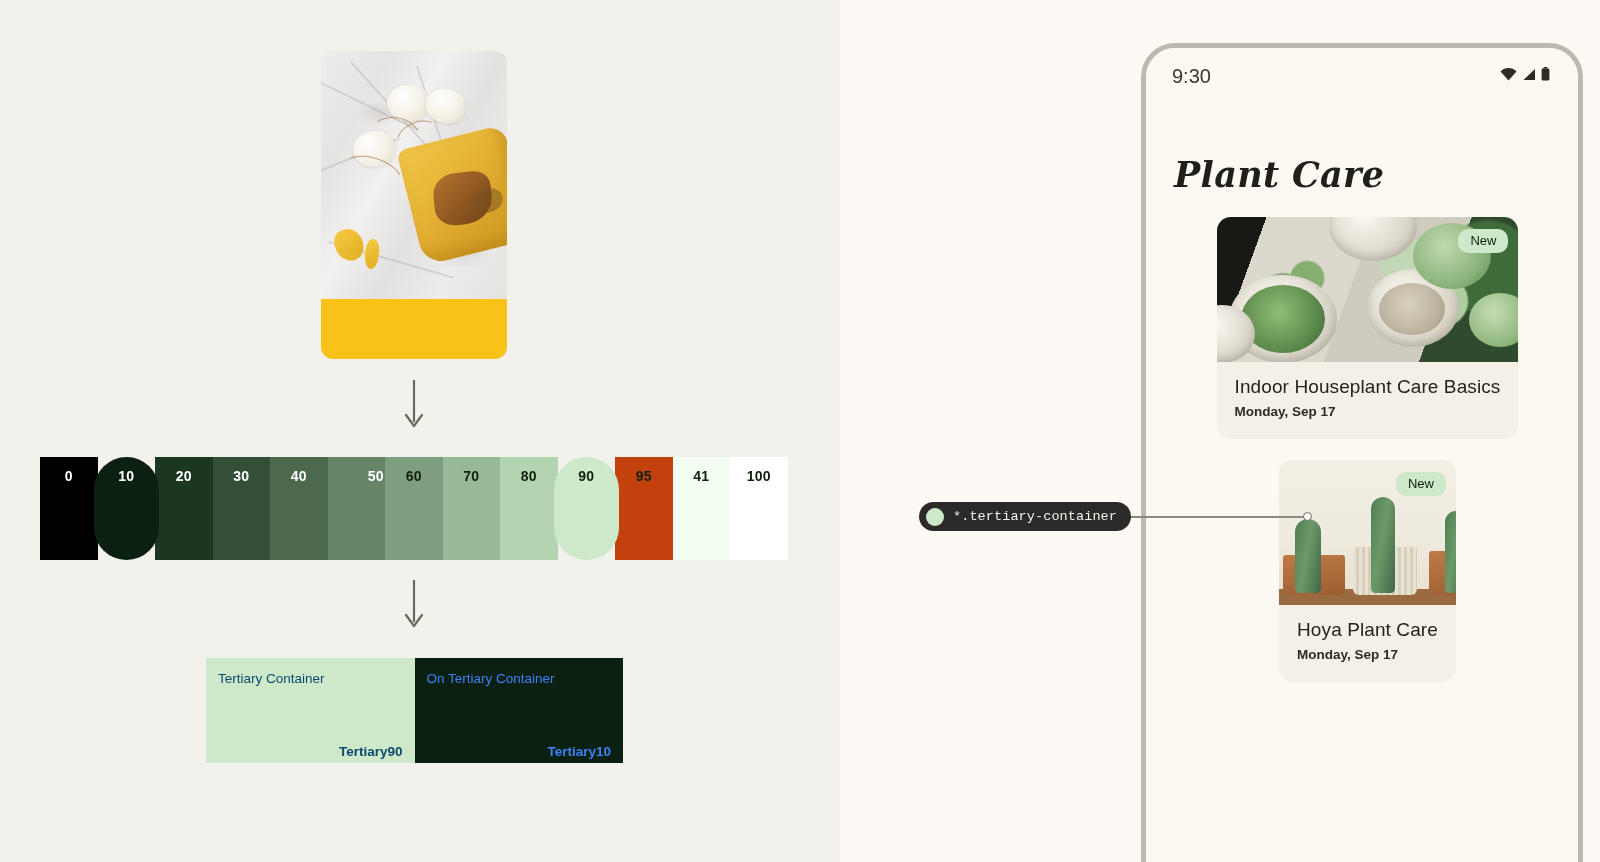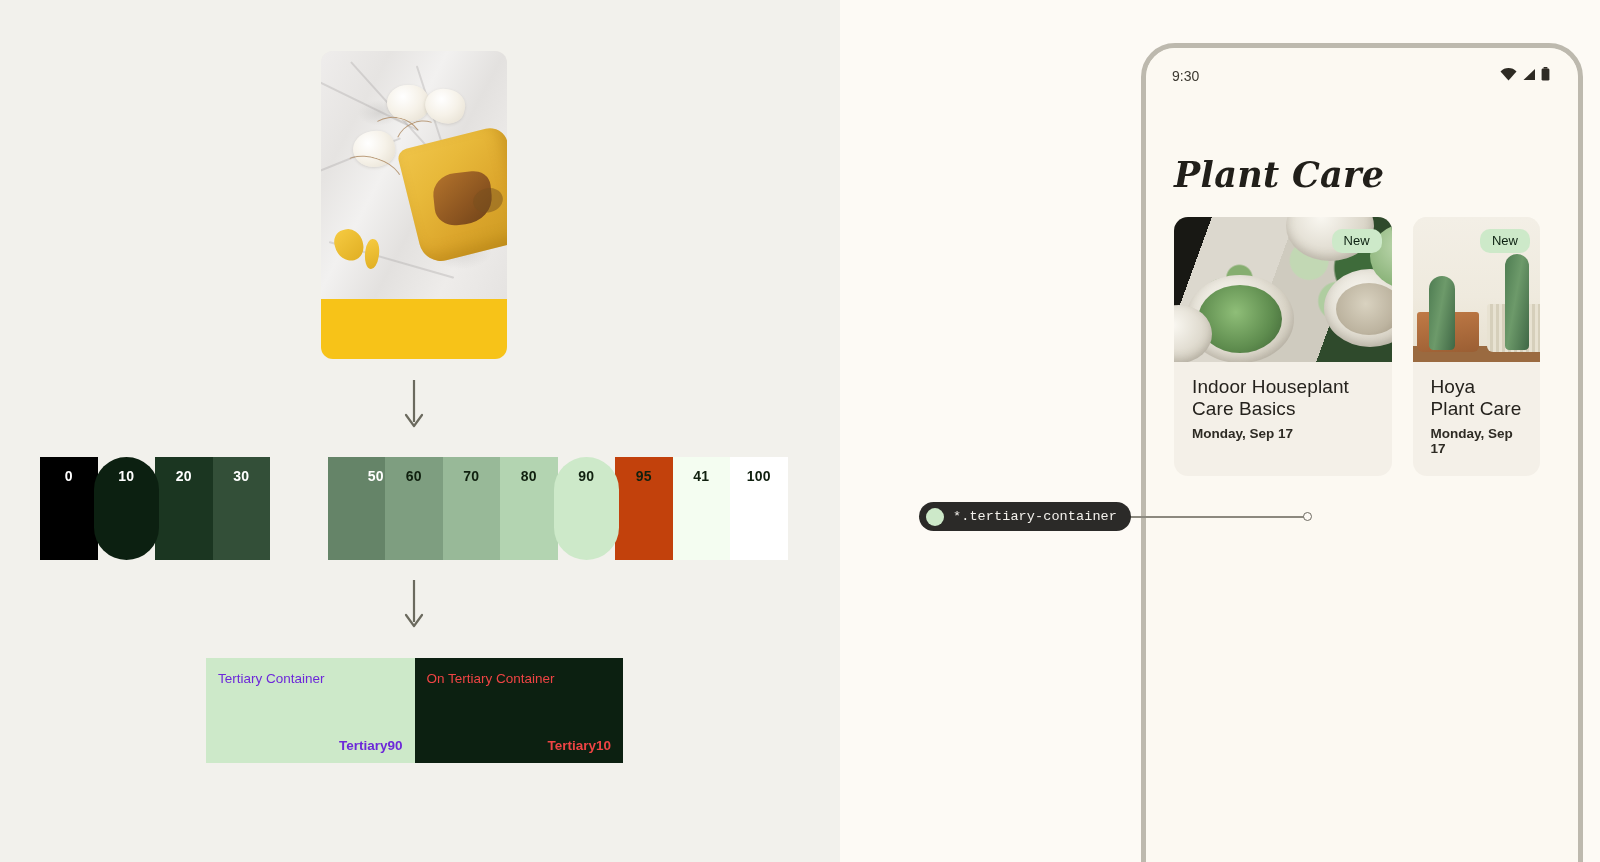--- a/index.html
+++ b/index.html
@@ -135,21 +135,21 @@
     position: relative;
     padding: 13px 12px 10px 12px;
   }
   .role-title {
     font-size: 13.5px;
     font-weight: 400;
     line-height: 1.2;
   }
   .role-tone {
     position: absolute;
-    right: 12px; bottom: 10px;
+    right: 12px; bottom: 4px;
     font-size: 13.5px;
     font-weight: 700;
   }
 
   
   .right-panel {
     width: 760px; height: 862px;
     background: #FDFAF5;
     position: relative;
     flex: 0 0 760px;
@@ -172,21 +172,21 @@
   }
 
   .status-bar {
     height: 56px;
     display: flex;
     align-items: center;
     justify-content: space-between;
     padding: 0 28px 0 26px;
   }
   .status-time {
-    font-size: 14px;
+    font-size: 20px;
     color: #3B3830;
     font-weight: 400;
   }
   .status-icons {
     display: flex;
     align-items: center;
     gap: 5px;
   }
 
   .app-title {
@@ -195,22 +195,23 @@
     font-weight: 700;
     font-size: 35px;
     color: #211F1A;
     letter-spacing: .3px;
     padding: 50px 0 0 28px;
   }
 
   .card-list {
     padding: 22px 17px 0 28px;
     display: flex;
-    flex-direction: row;
+    flex-direction: column;
     gap: 21px;
+    align-items: center;
   }
   .card {
     background: #F4F0E8;
     border-radius: 14px;
     overflow: hidden;
     position: relative;
   }
   .card-media {
     height: 145px;
     position: relative;
@@ -421,20 +422,23 @@
       </div>
       <div class="swatch pill" style="left: 53.5px; width: 65.5px; background: rgb(12, 32, 17); z-index: 3;">
         <span class="tone-label" style="color: rgb(255, 255, 255);">10</span>
       </div>
       <div class="swatch" style="left: 115px; width: 57.5px; background: rgb(27, 54, 33);">
         <span class="tone-label" style="color: rgb(255, 255, 255);">20</span>
       </div>
       <div class="swatch" style="left: 172.5px; width: 57.5px; background: rgb(51, 79, 56);">
         <span class="tone-label" style="color: rgb(255, 255, 255);">30</span>
       </div>
+      <div class="swatch" style="left: 230px; width: 57.5px; background: rgb(76, 105, 80);">
+        <span class="tone-label" style="color: rgb(255, 255, 255);">40</span>
+      </div>
       <div class="swatch" style="left: 287.5px; width: 57.5px; background: rgb(101, 132, 104);">
         <span class="tone-label" style="color: rgb(255, 255, 255); margin-left: 39px;">50</span>
       </div>
       <div class="swatch" style="left: 345px; width: 57.5px; background: rgb(126, 158, 128);">
         <span class="tone-label" style="color: rgb(16, 32, 15);">60</span>
       </div>
       <div class="swatch" style="left: 402.5px; width: 57.5px; background: rgb(152, 185, 152);">
         <span class="tone-label" style="color: rgb(16, 32, 15);">70</span>
       </div>
       <div class="swatch" style="left: 460px; width: 57.5px; background: rgb(179, 212, 177);">
@@ -455,25 +459,25 @@
     </div>
 
   <div class="arrow" style="left:399px;top:580px;">
     <svg width="30" height="50" viewBox="0 0 30 50">
       <line x1="15" y1="0" x2="15" y2="42" stroke="#6B6A5E" stroke-width="2.2"></line>
       <path d="M7 35 L15 46 L23 35" fill="none" stroke="#6B6A5E" stroke-width="2.2" stroke-linecap="round" stroke-linejoin="round"></path>
     </svg>
   </div>
 
   <div class="roles">
-      <div class="role-box" style="background: rgb(205, 233, 201); color: #6d28d9;">
+      <div class="role-box" style="background: rgb(205, 233, 201); color: #0c4a6e;">
         <div class="role-title">Tertiary Container</div>
         <div class="role-tone">Tertiary90</div>
       </div>
-      <div class="role-box" style="background: rgb(12, 32, 17); color: #ef4444;">
+      <div class="role-box" style="background: rgb(12, 32, 17); color: #3b82f6;">
         <div class="role-title">On Tertiary Container</div>
         <div class="role-tone">Tertiary10</div>
       </div>
     </div>
 </div>
 
 <div class="right-panel" style="background: rgb(253, 250, 245);">
 
   <div class="phone" style="border-color: rgb(189, 185, 174);">
     <div class="phone-screen">

